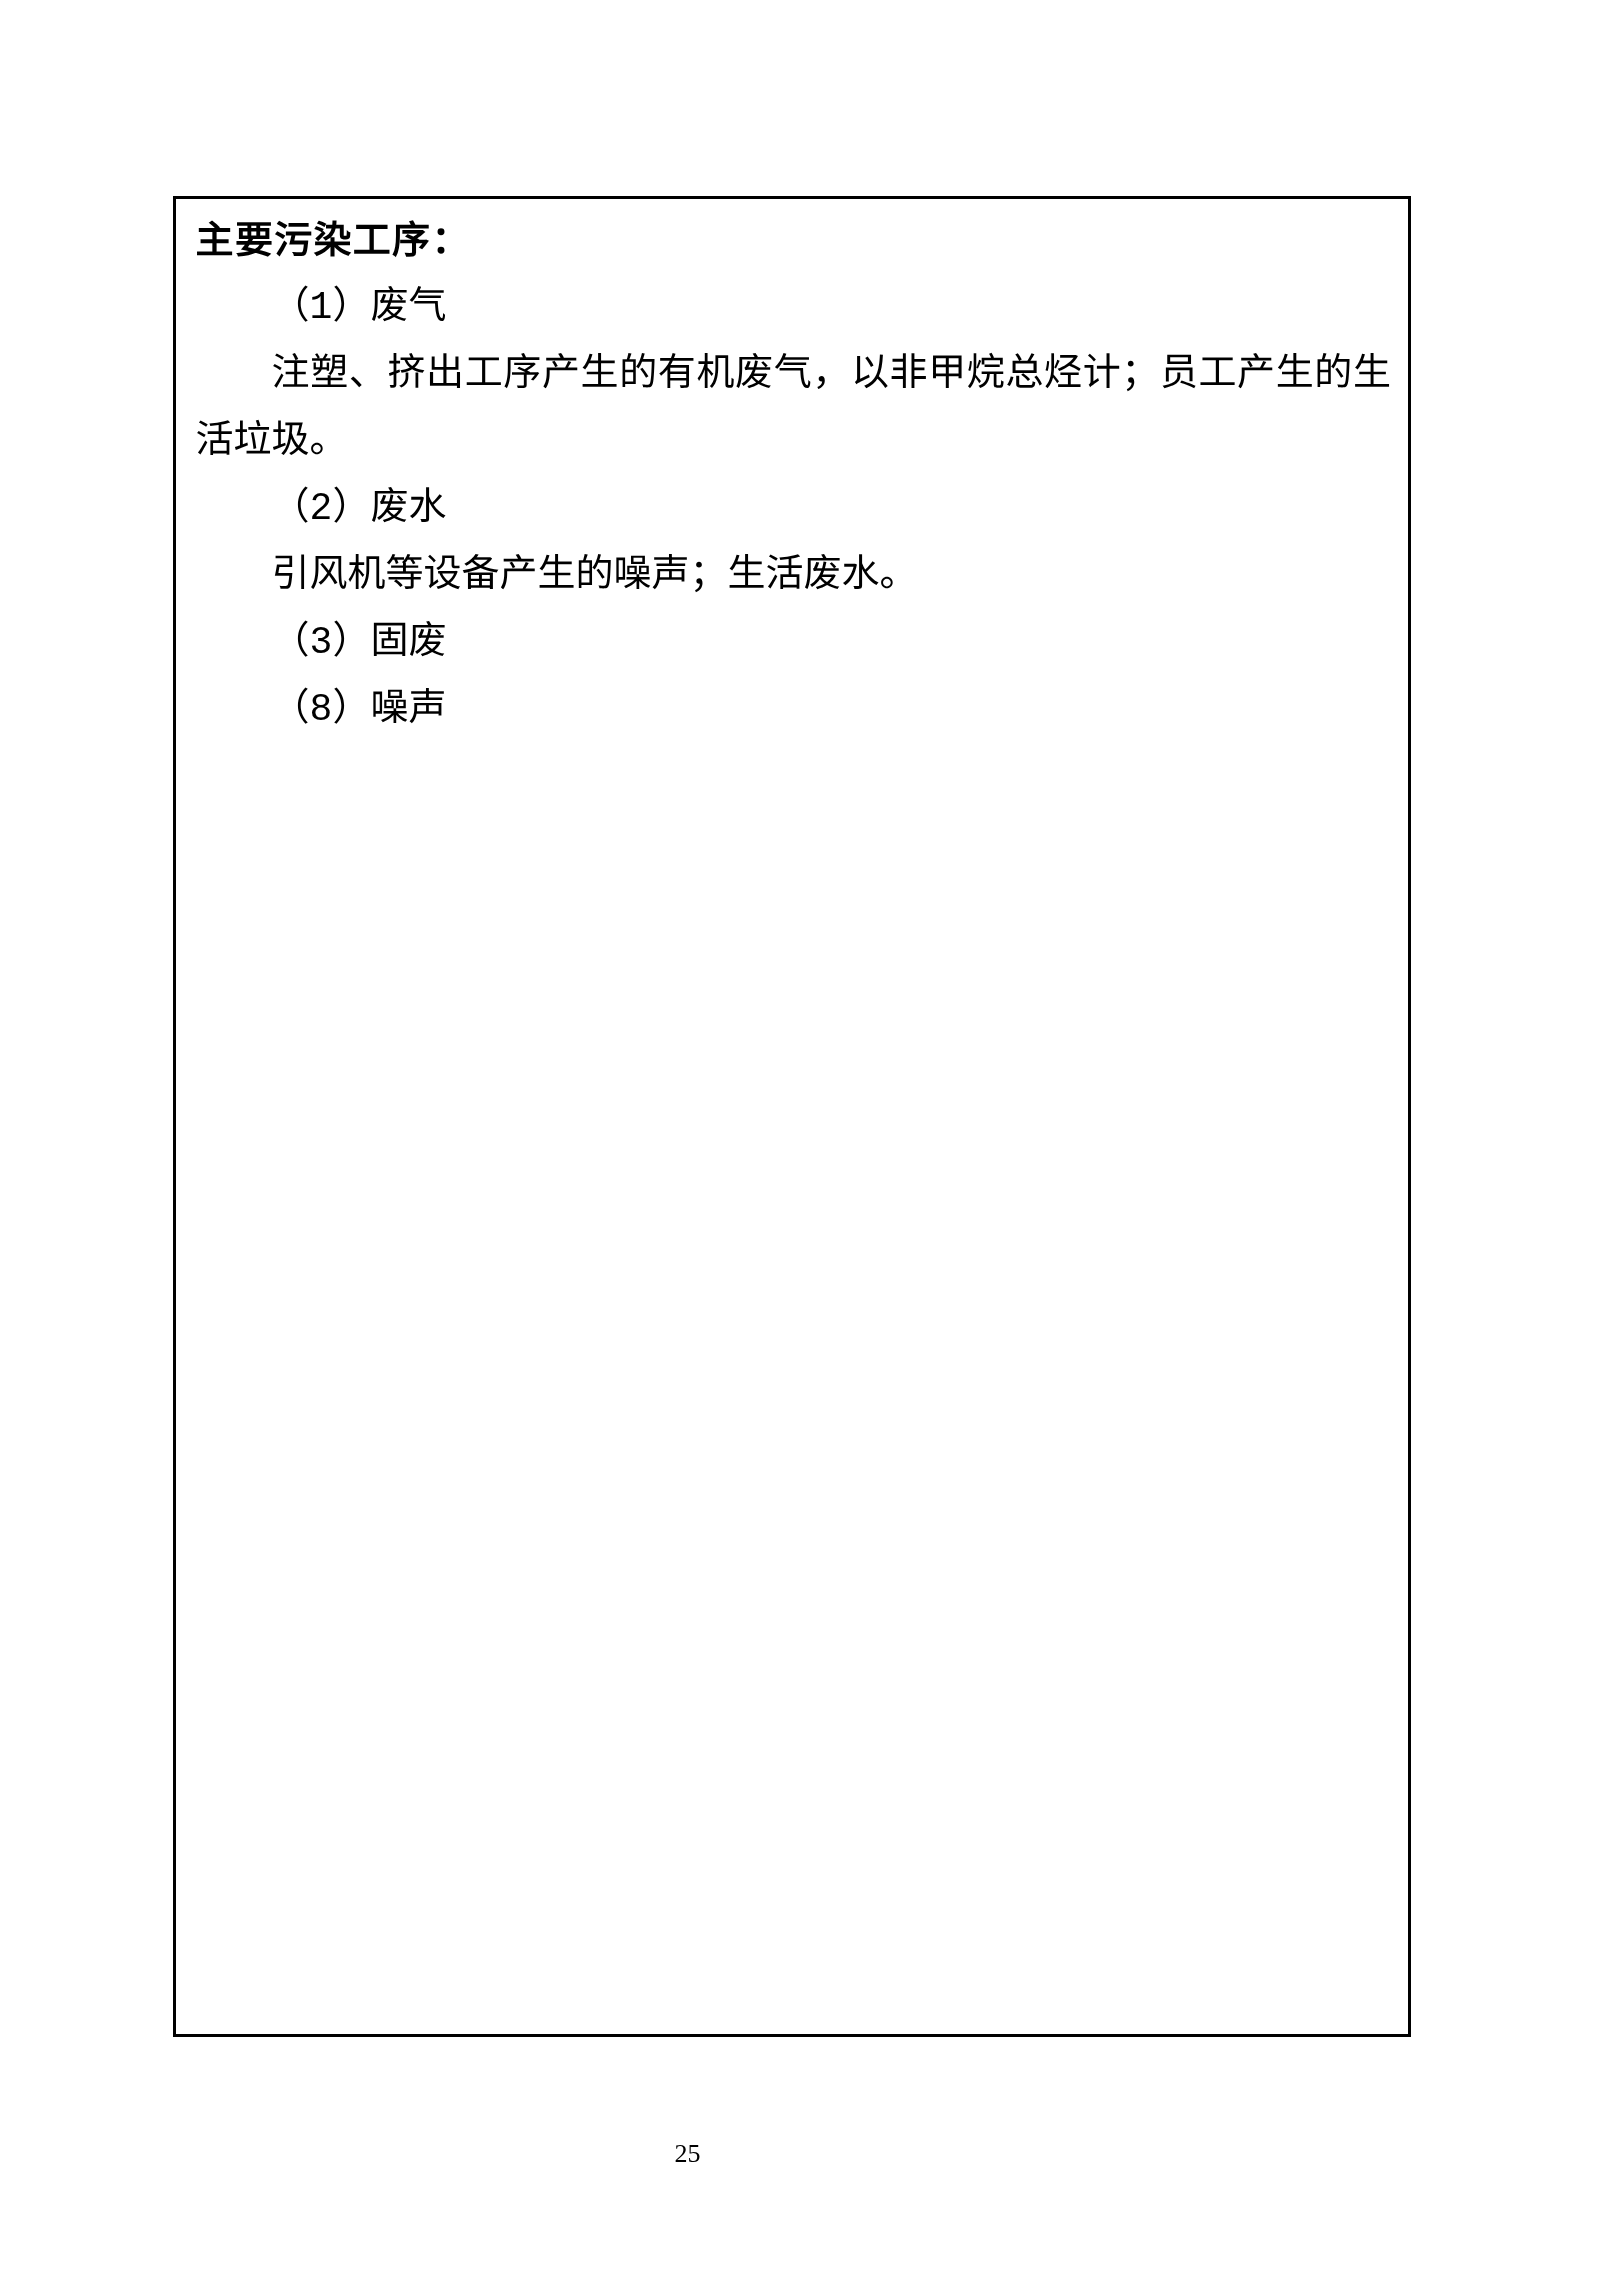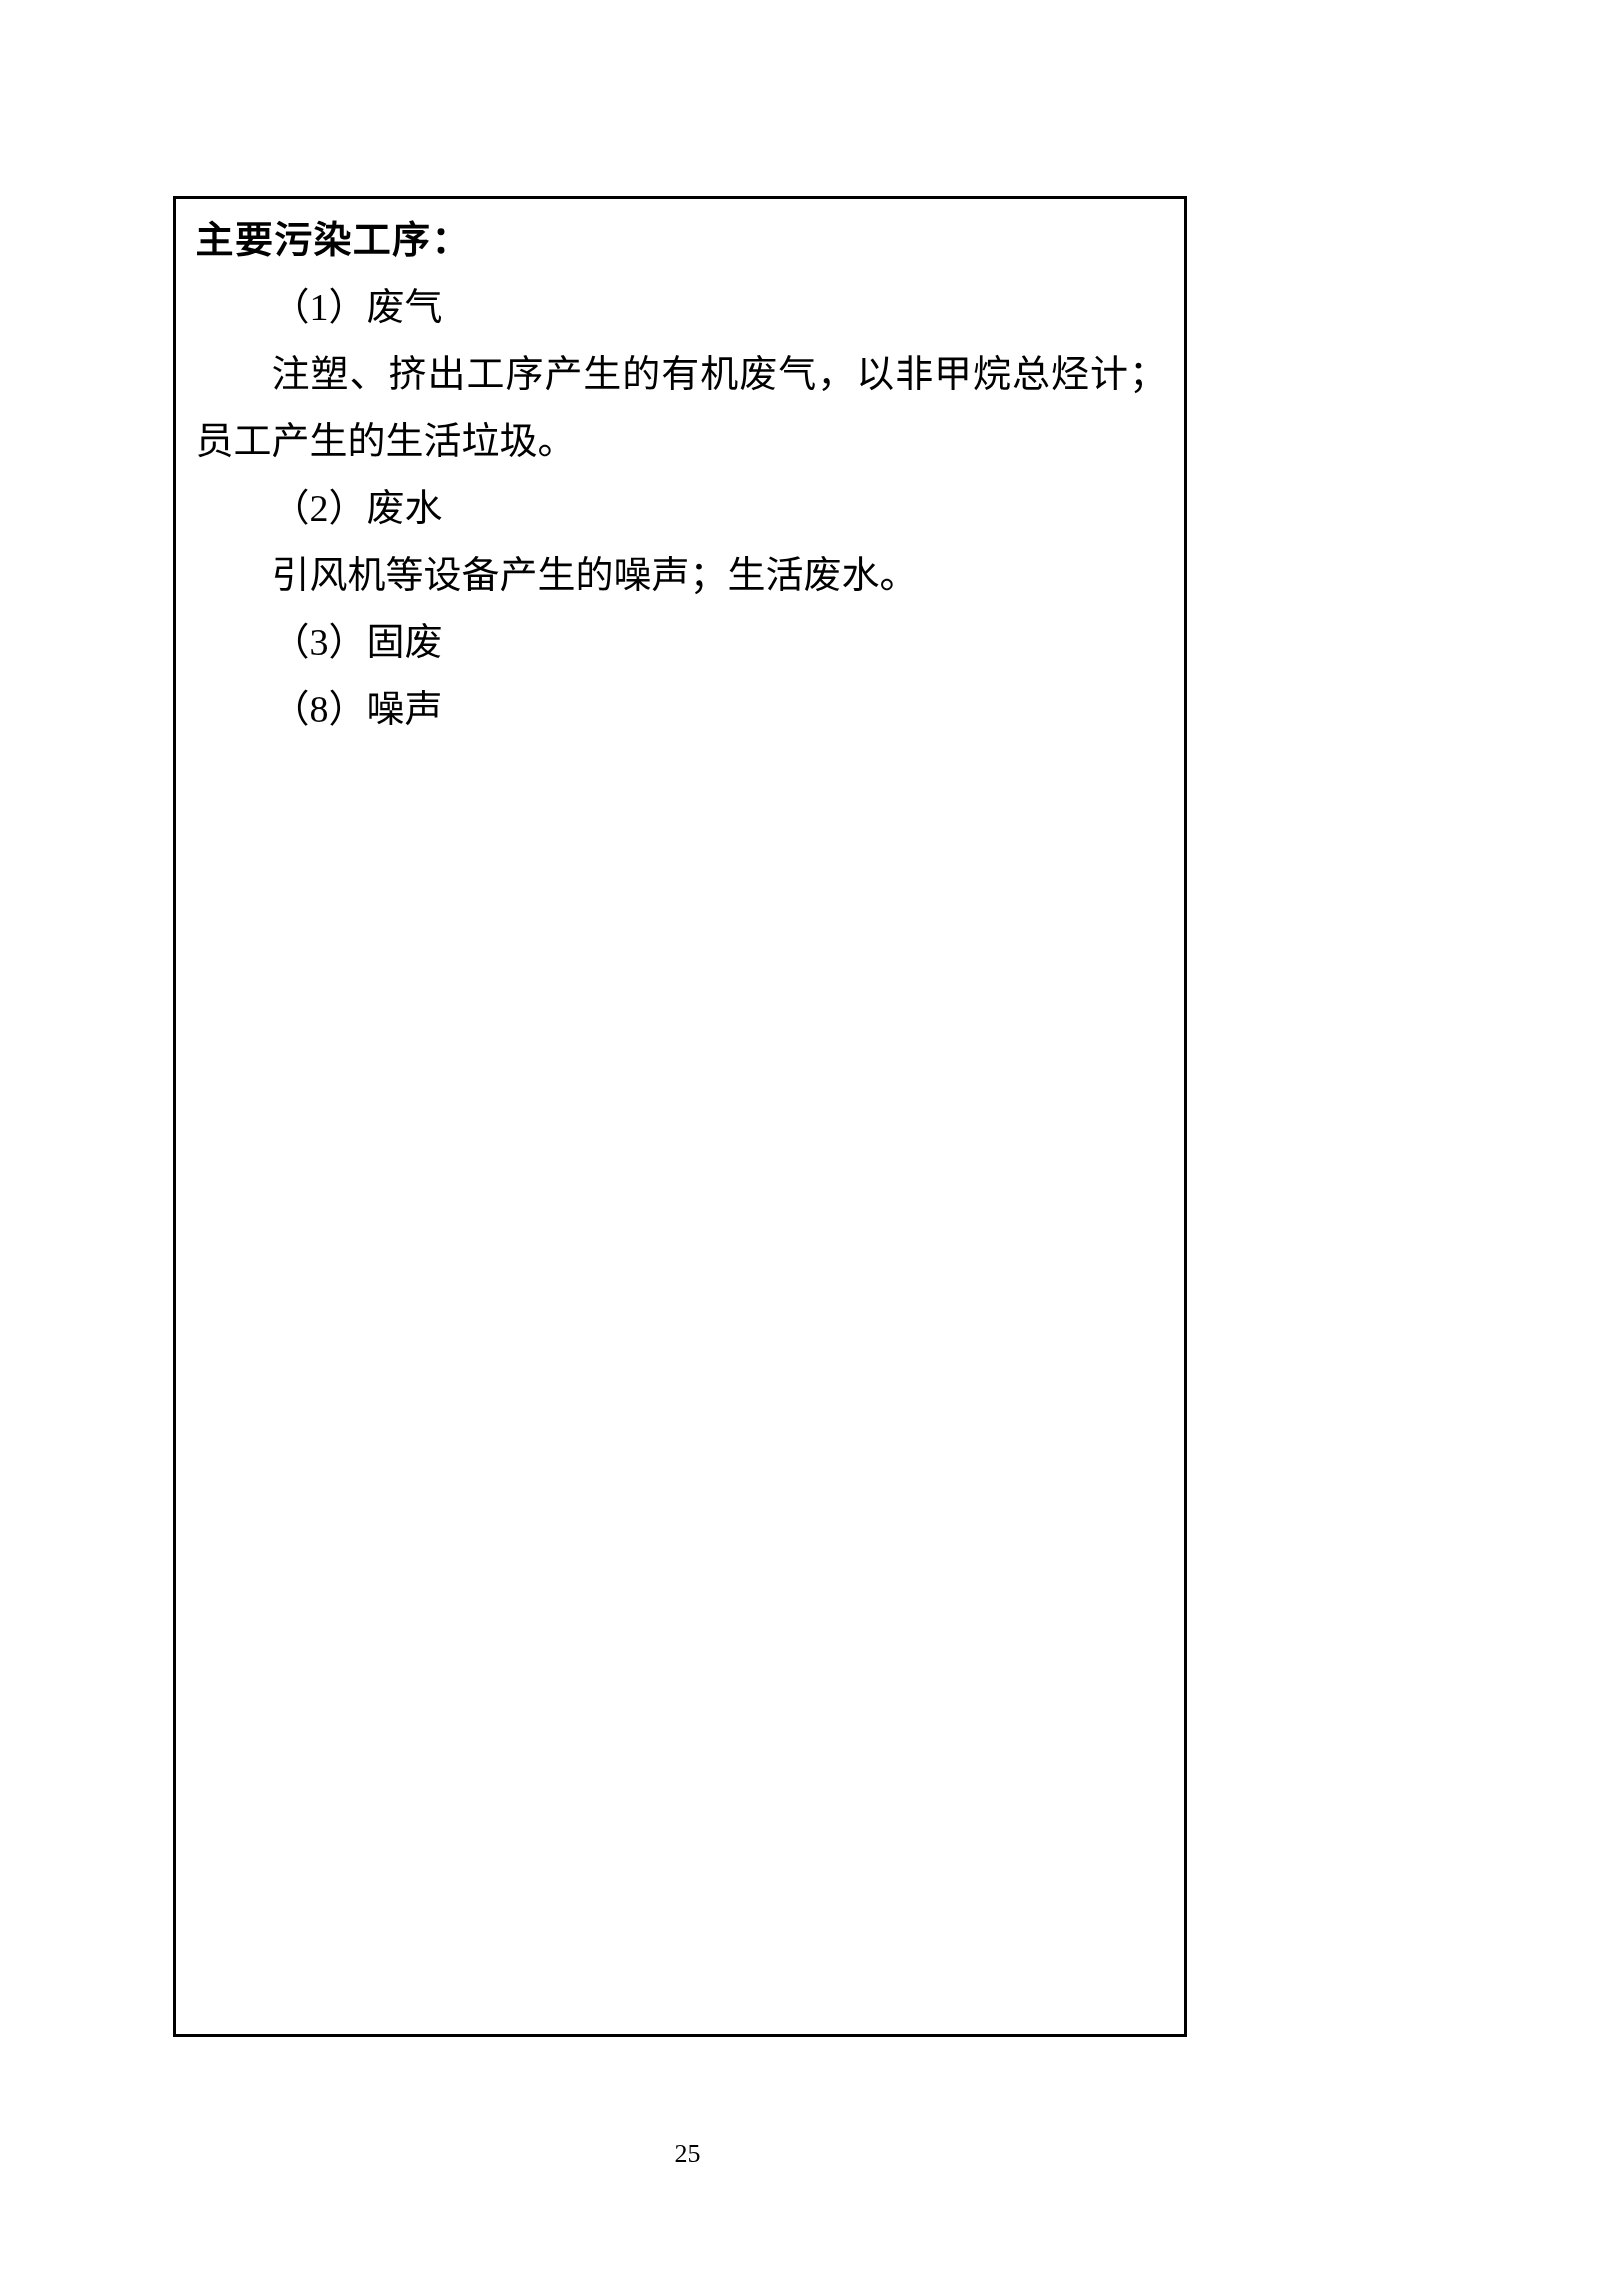--- a/index.html
+++ b/index.html
@@ -14,37 +14,37 @@
     position: absolute;
     left: 0; top: 0;
     width: 1623px;
     height: 2295px;
     background: #ffffff;
   }
   .content-box {
     position: absolute;
     left: 173px;
     top: 196px;
-    width: 1014px;
+    width: 1238px;
     height: 1841px;
     border: 3.3px solid #000000;
     padding: 7.9px 17px 0 19.6px;
     background: #ffffff;
   }
   .doc-title {
     font-family: "Liberation Sans", "DejaVu Sans", sans-serif;
     font-weight: bold;
     font-size: 38px;
     line-height: 67px;
     color: #000000;
     letter-spacing: 1.3px;
   }
   .doc-item,
   .doc-para {
-    font-family: Liberation Serif, serif;
+    font-family: Liberation Mono, monospace;
     font-size: 38px;
     line-height: 67px;
     color: #000000;
     text-indent: 76px;
     text-align: justify;
   }
   .page-footer {
     position: absolute;
     left: 0;
     top: 2139px;

